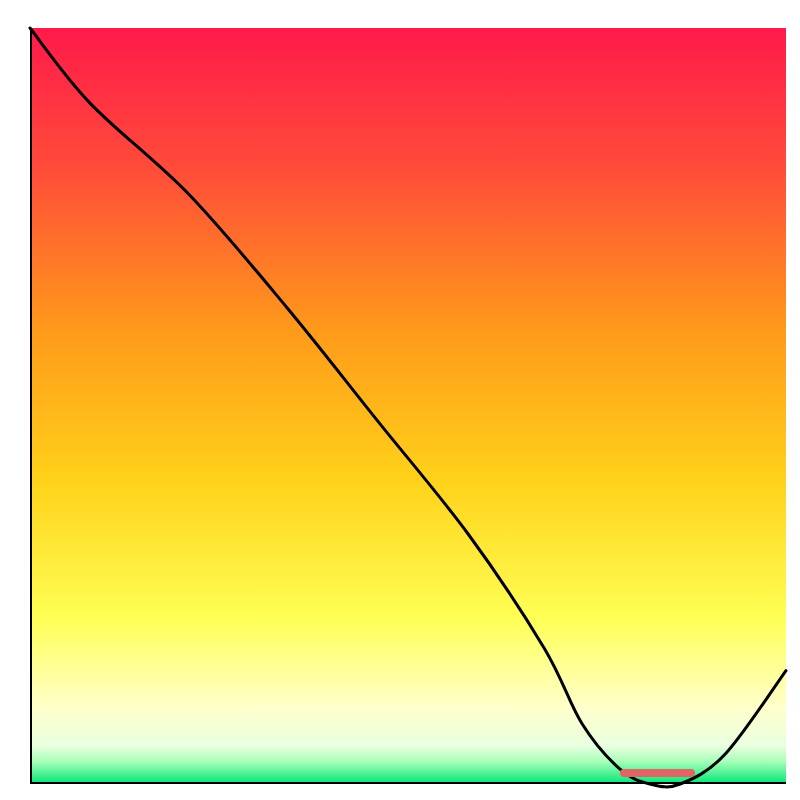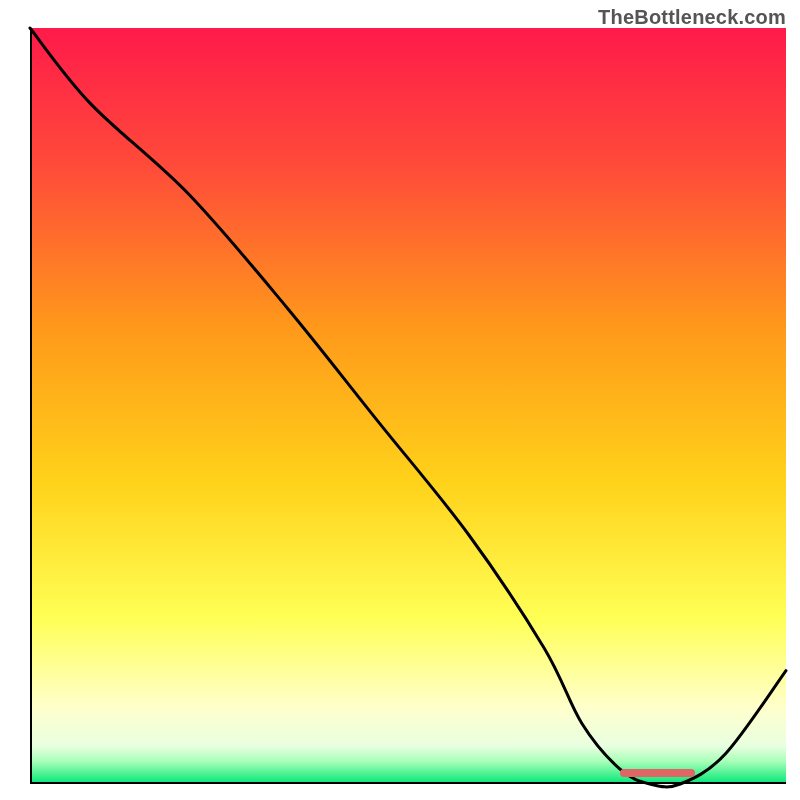--- a/index.html
+++ b/index.html
@@ -61,21 +61,20 @@
     position: absolute;
     height: 8px;
     border-radius: 4px;
   }
 </style>
 </head>
 <body>
 
 <div class="frame">
 
-  <div class="watermark">TheBottleneck.com</div>
 
   <div class="plot-area">
 
     <svg viewBox="0 0 756 756" preserveAspectRatio="none">
       <defs>
         <linearGradient id="heat" x1="0" y1="0" x2="0" y2="1">
           <stop offset="0%" stop-color="#ff1a4a"></stop>
           <stop offset="18%" stop-color="#ff4a3a"></stop>
           <stop offset="40%" stop-color="#ff9a1a"></stop>
           <stop offset="60%" stop-color="#ffd21a"></stop>

